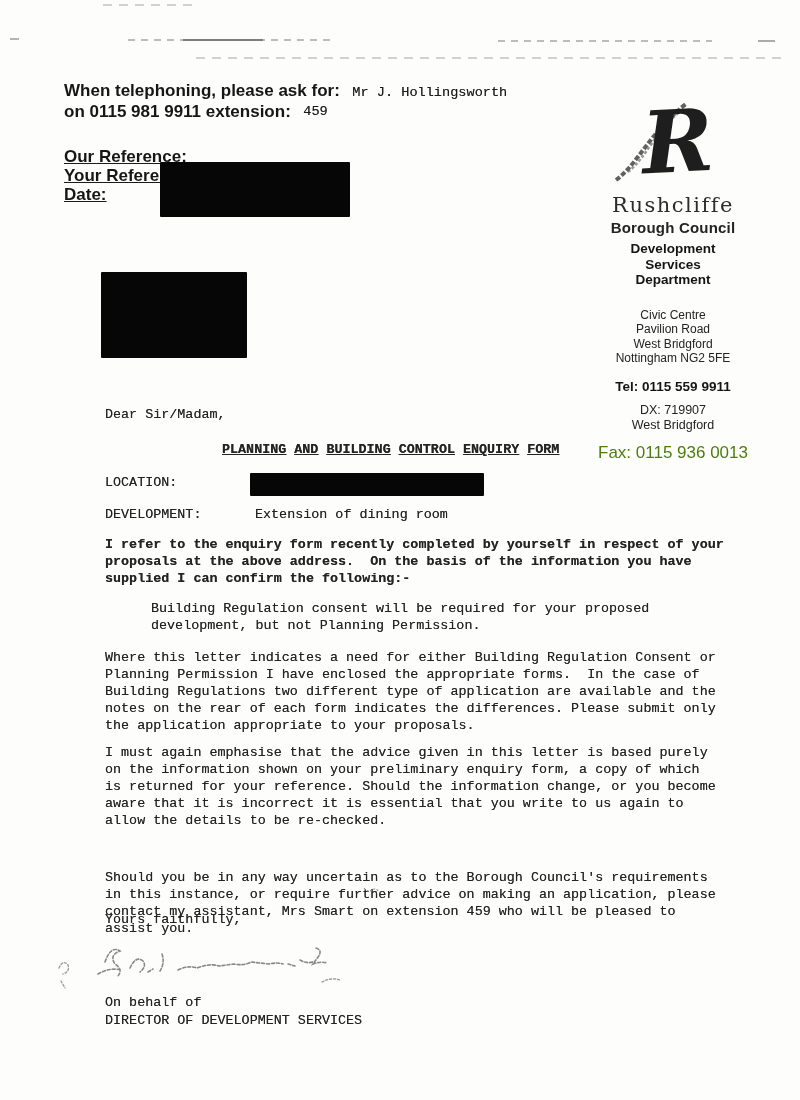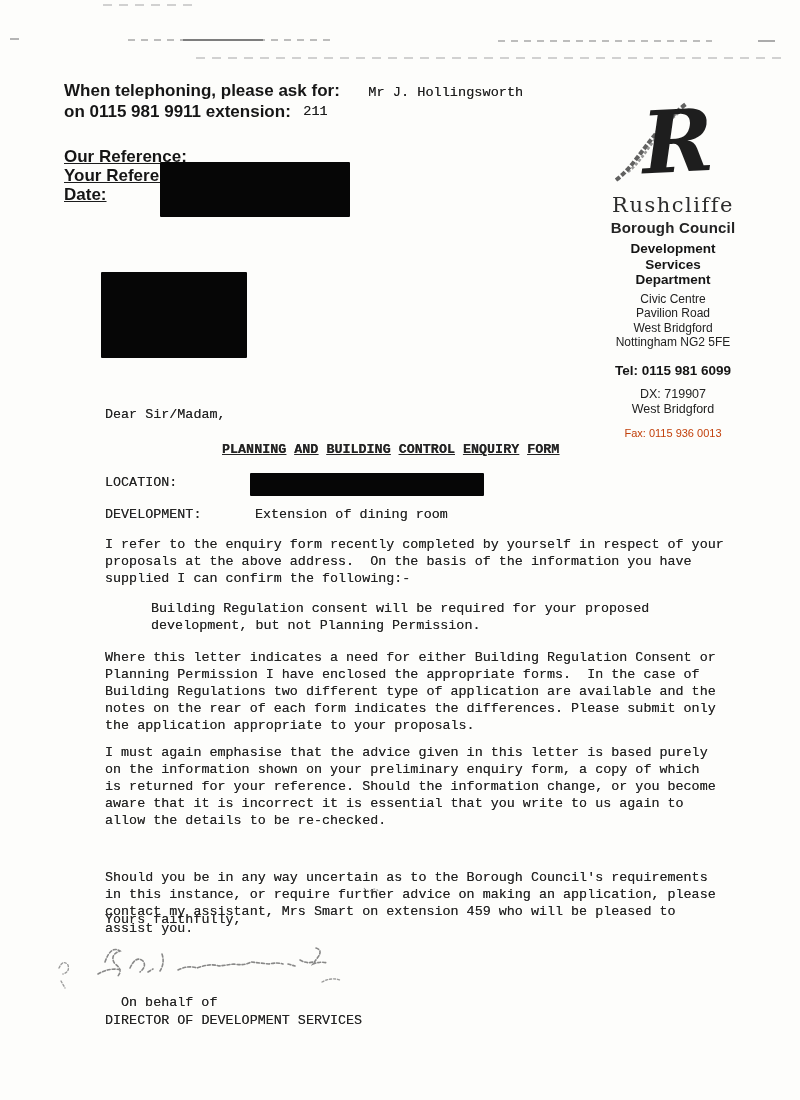--- a/index.html
+++ b/index.html
@@ -25,24 +25,24 @@
   .tel-block { left:64px; top:81px; line-height:19px; }
   .tel-mono { font-family:"Liberation Mono","DejaVu Sans Mono",monospace; font-size:13.6px; text-shadow:0 0 .4px rgba(0,0,0,.55); }
   .ref-block { left:64px; top:148px; line-height:18.8px;text-decoration:underline; }
   .redact { position:absolute; background:#060606; border-radius:1px; }
   
   .council { left:594px; top:92px; width:158px; text-align:center; }
   .logo-r { height:100px; position:relative; }
   .council-name { font-family:"DejaVu Serif","Liberation Serif",serif; font-size:21px; letter-spacing:1.5px; color:#2c2c2c; margin-top:1px; }
   .council-sub { font-size:15px; font-weight:bold; color:#242424; margin-top:2px; letter-spacing:.2px; }
   .council-dept { font-size:13.5px; font-weight:bold; line-height:15.5px; margin-top:5px; white-space:pre-line; color:#151515; }
-  .council-addr { font-size:12px; line-height:14.5px; margin-top:4px; white-space:pre-line; color:#222; }
+  .council-addr { font-size:12px; line-height:14.5px; margin-top:20px; white-space:pre-line; color:#222; }
   .council-tel { font-size:13.5px; font-weight:bold; margin-top:13px; color:#151515; }
   .council-dx { font-size:12.5px; line-height:15px; margin-top:9px; white-space:pre-line; color:#222; }
-  .council-fax { font-size:11px; margin-top:10px; color:#c2410c; }
+  .council-fax { font-size:17px; margin-top:10px; color:#4d7c0f; }
   
   .title-row { left:222px; top:441px; }
   .title-word { text-decoration:underline; margin-right:8px; font-weight:bold; text-shadow:0 0 .5px rgba(0,0,0,.7);margin-top:12px; }
   .title-word:last-child { margin-right:0; }
   
   .footer {
     position:absolute; left:0; right:0; top:1100px; text-align:center;
     font-size:30px; font-weight:bold; color:#101010; letter-spacing:.3px;
   }
 </style>
@@ -55,25 +55,25 @@
   <div class="artifact dash-line" style="left:128px; top:39px; width:202px; height:2px;"></div>
   <div class="artifact" style="left:183px; top:39px; width:80px; height:2px; background:#7d7d7d;"></div>
   <div class="artifact dash-line" style="left:498px; top:40px; width:214px; height:2px;"></div>
   <div class="artifact" style="left:758px; top:40px; width:17px; height:2px; background:#ababab;"></div>
   <div class="artifact dash-line faint" style="left:196px; top:57px; width:588px; height:2px;"></div>
   <div class="artifact" style="left:10px; top:38px; width:9px; height:2px; background:#b5b5b5;"></div>
 
   <div class="abs tel-block">
     <div>
       <span class="lbl">When telephoning, please ask for:</span>
-      <span class="tel-mono" style="margin-left:24px;">Mr J. Hollingsworth</span>
+      <span class="tel-mono" style="margin-left:8px;">Mr J. Hollingsworth</span>
     </div>
     <div>
       <span class="lbl">on 0115 981 9911 extension:</span>
-      <span class="tel-mono" style="margin-left:8px; position:relative; top:-2px;">211</span>
+      <span class="tel-mono" style="margin-left:8px; position:relative; top:-2px;">459</span>
     </div>
   </div>
 
   <div class="abs ref-block">
     <div class="lbl">Our Reference:</div>
     <div class="lbl">Your Reference:</div>
     <div class="lbl">Date:</div>
   </div>
   <div class="redact" style="left:160px; top:162px; width:190px; height:55px;"></div>
 
@@ -87,39 +87,39 @@
     </div>
     <div class="council-name">Rushcliffe</div>
     <div class="council-sub">Borough Council</div>
     <div class="council-dept">Development
 Services
 Department</div>
     <div class="council-addr">Civic Centre
 Pavilion Road
 West Bridgford
 Nottingham NG2 5FE</div>
-    <div class="council-tel">Tel: 0115 981 6099</div>
+    <div class="council-tel">Tel: 0115 559 9911</div>
     <div class="council-dx">DX: 719907
 West Bridgford</div>
     <div class="council-fax">Fax: 0115 936 0013</div>
   </div>
 
   <div class="redact" style="left:101px; top:272px; width:146px; height:86px;"></div>
 
   <div class="abs mono" style="left:105px; top:406px;">Dear Sir/Madam,</div>
 
   <div class="abs mono title-row"><span class="title-word">PLANNING</span><span class="title-word">AND</span><span class="title-word">BUILDING</span><span class="title-word">CONTROL</span><span class="title-word">ENQUIRY</span><span class="title-word">FORM</span></div>
 
   <div class="abs mono" style="left:105px; top:474px;">LOCATION:</div>
   <div class="redact" style="left:250px; top:473px; width:234px; height:23px;"></div>
 
   <div class="abs mono" style="left:105px; top:506px;">DEVELOPMENT:</div>
   <div class="abs mono" style="left:255px; top:506px;">Extension of dining room</div>
 
-  <div class="abs mono" style="left:105px; top:536px; width:650px;">I refer to the enquiry form recently completed by yourself in respect of your
+  <div class="abs mono" style="left:105px; top:536px; width:650px;font-weight:bold;">I refer to the enquiry form recently completed by yourself in respect of your
 proposals at the above address.  On the basis of the information you have
 supplied I can confirm the following:-</div>
   <div class="abs mono" style="left:151px; top:600px; width:600px;">Building Regulation consent will be required for your proposed
 development, but not Planning Permission.</div>
   <div class="abs mono" style="left:105px; top:649px; width:650px;">Where this letter indicates a need for either Building Regulation Consent or
 Planning Permission I have enclosed the appropriate forms.  In the case of
 Building Regulations two different type of application are available and the
 notes on the rear of each form indicates the differences. Please submit only
 the application appropriate to your proposals.</div>
   <div class="abs mono" style="left:105px; top:744px; width:650px;">I must again emphasise that the advice given in this letter is based purely
@@ -146,18 +146,18 @@
       <path d="M128,42 q10,-5 19,-2 q13,-5 22,-2 l15,-2 q10,2 17,-2 l18,2 q8,-2 14,0"></path>
       <path d="M238,36 l7,2 M250,32 q7,4 13,2"></path>
       <path d="M266,20 q7,2 2,9 l-5,7 q8,-3 14,-1"></path>
     </g>
     <g fill="none" stroke="#7a7a7a" stroke-width="1.4" stroke-linecap="round" stroke-dasharray="2,2" opacity=".75">
       <path d="M9,40 q4,-9 9,-3 q2,7 -5,9 M11,53 l4,7"></path>
       <path d="M272,54 q9,-5 18,-2"></path>
     </g>
   </svg>
 
-  <div class="abs mono" style="left:105px; top:994px;margin-left:16px;">On behalf of</div>
+  <div class="abs mono" style="left:105px; top:994px;">On behalf of</div>
   <div class="abs mono" style="left:105px; top:1012px;">DIRECTOR OF DEVELOPMENT SERVICES</div>
 
   <div class="footer">Rushcliffe - Your Local Council</div>
 
 </div>
 
 </body></html>

